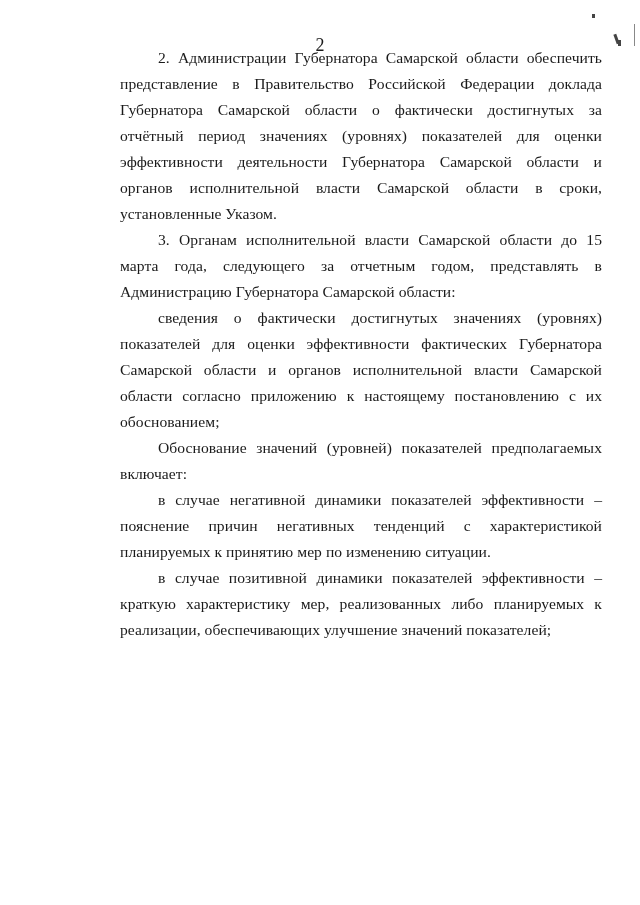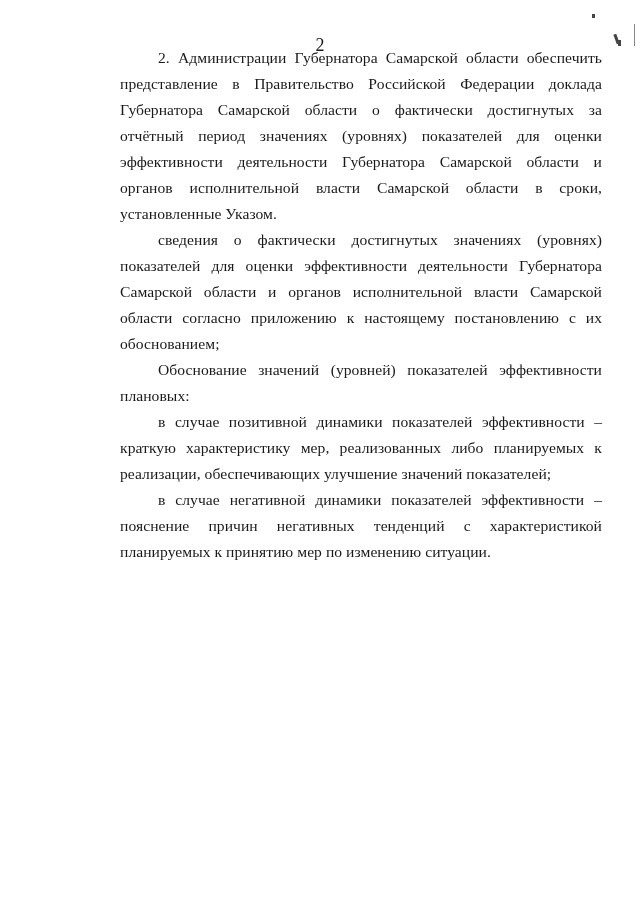--- a/index.html
+++ b/index.html
@@ -32,18 +32,19 @@
 <div>
   <div class="scan-mark mark-a"></div>
   <div class="scan-mark mark-b"></div>
   <div class="scan-mark mark-b2"></div>
   <div class="scan-mark mark-c"></div>
 
   <div class="page-number">2</div>
 
   <div class="body-text">
     <p class="para">2. Администрации Губернатора Самарской области обеспечить представление в Правительство Российской Федерации доклада Губернатора Самарской области о фактически достигнутых за отчётный период значениях (уровнях) показателей для оценки эффективности деятельности Губернатора Самарской области и органов исполнительной власти Самарской области в сроки, установленные Указом.</p>
-    <p class="para">сведения о фактически достигнутых значениях (уровнях) показателей для оценки эффективности деятельности Губернатора Самарской области и органов исполнительной власти Самарской области согласно приложению к настоящему постановлению с их обоснованием;</p>
-    <p class="para">Обоснование значений (уровней) показателей эффективности плановых:</p>
+    <p class="para">3. Органам исполнительной власти Самарской области до 15 марта года, следующего за отчетным годом, представлять в Администрацию Губернатора Самарской области:</p>
+    <p class="para">сведения о фактически достигнутых значениях (уровнях) показателей для оценки эффективности фактических Губернатора Самарской области и органов исполнительной власти Самарской области согласно приложению к настоящему постановлению с их обоснованием;</p>
+    <p class="para">Обоснование значений (уровней) показателей предполагаемых включает:</p>
+    <p class="para">в случае негативной динамики показателей эффективности – пояснение причин негативных тенденций с характеристикой планируемых к принятию мер по изменению ситуации.</p>
     <p class="para">в случае позитивной динамики показателей эффективности – краткую характеристику мер, реализованных либо планируемых к реализации, обеспечивающих улучшение значений показателей;</p>
-    <p class="para">в случае негативной динамики показателей эффективности – пояснение причин негативных тенденций с характеристикой планируемых к принятию мер по изменению ситуации.</p>
   </div>
 </div>
 
 </body></html>

